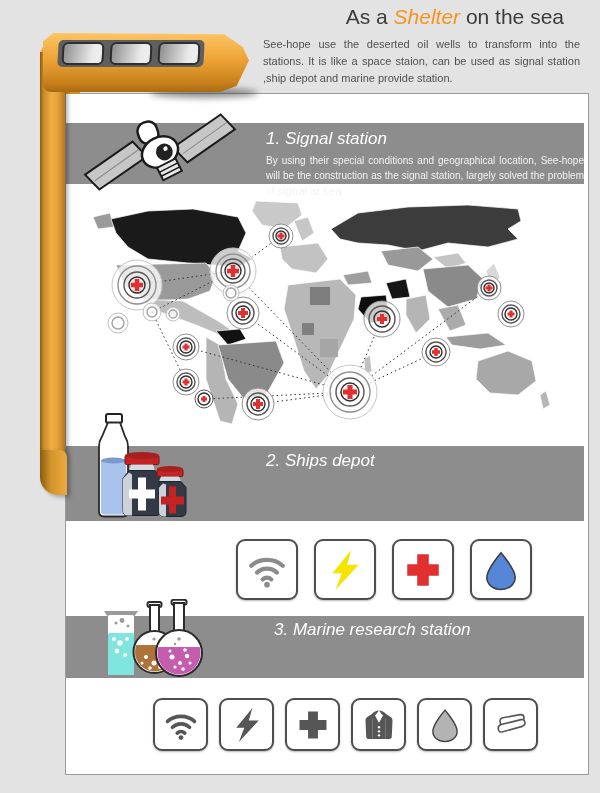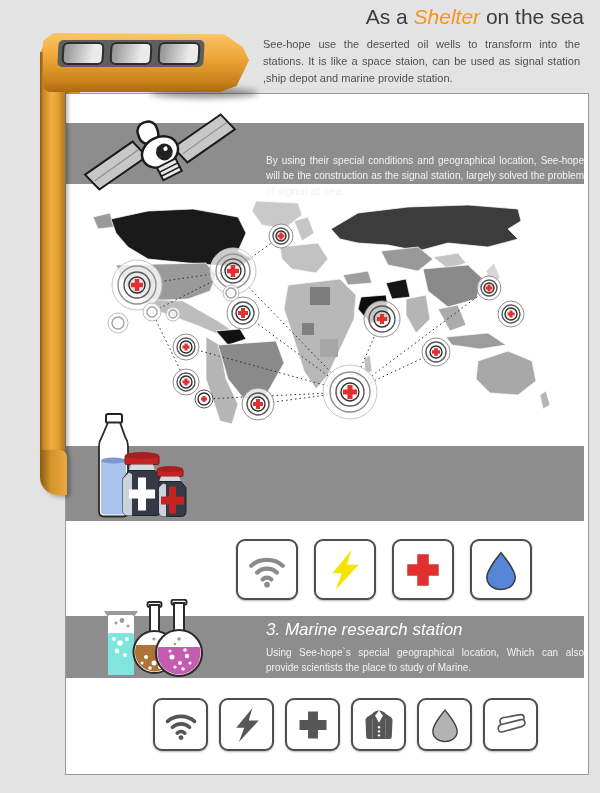--- a/index.html
+++ b/index.html
@@ -3,21 +3,21 @@
 <meta charset="utf-8">
 <style>
   html,body{margin:0;padding:0;}
   body{
     width:600px;height:793px;position:relative;overflow:hidden;
     background:#e3e3e3;
     font-family:"Liberation Sans",sans-serif;
   }
   
   .page-title{
-    position:absolute;top:5px;right:16px;
+    position:absolute;top:5px;right:36px;
     font-size:21px;color:#3c3c3c;white-space:nowrap;z-index:6;
   }
   .page-title .hl{color:#F7941E;font-style:italic;}
   .intro{
     position:absolute;left:263px;top:36px;width:317px;
     font-size:11px;line-height:1.55;color:#4f4f4f;text-align:justify;z-index:6;
   }
   
   .panel{
     position:absolute;left:65px;top:93px;width:524px;height:682px;
@@ -31,21 +31,21 @@
   .band h2{
     position:absolute;left:200px;margin:0;font-style:italic;font-weight:normal;
     font-size:17px;color:#ffffff;
   }
   .band .bodytxt{
     position:absolute;left:200px;width:318px;
     font-size:10px;line-height:1.5;color:#f2f2f2;text-align:justify;
   }
   .band-signal h2{top:6px;} .band-signal .bodytxt{top:30px;}
   .band-ships  h2{top:5px;} .band-ships  .bodytxt{top:31px;}
-  .band-marine h2{top:4px;} .band-marine .bodytxt{top:29px;}
+  .band-marine h2{top:4px;margin-left:8px;} .band-marine .bodytxt{top:29px;}
   .bodytxt .em{font-size:11.5px;}
   
   .satellite{position:absolute;left:15px;top:10px;width:158px;height:95px;z-index:3;}
   .worldmap{position:absolute;left:22px;top:105px;width:473px;height:235px;}
   .bottles{position:absolute;left:27px;top:318px;width:95px;height:107px;z-index:3;}
   .flasks{position:absolute;left:36px;top:505px;width:102px;height:79px;z-index:3;}
   
   .tile-row{position:absolute;display:flex;}
   .row-ships{left:170px;top:445px;gap:16px;}
   .row-marine{left:87px;top:604px;gap:11px;}
@@ -142,20 +142,21 @@
   <div class="rig-window"></div>
 </div>
 <div class="rig rig-foot"></div>
 
 <div class="page-title"><span>As a </span><span class="hl">Shelter</span><span> on the sea</span></div>
 <div class="intro">See-hope use the deserted oil wells to transform into the stations. It is like a space staion, can be used as signal station ,ship depot and marine provide station.</div>
 
 <div class="panel">
 
   <div class="band band-signal">
+    <h2>1. Signal station</h2>
     <div class="bodytxt"><span>By using their special conditions and geographical location, See-hope will be the construction as the signal station, largely solved the problem of </span><span class="em">signal at sea</span></div>
   </div>
 
   <svg class="satellite" viewBox="0 0 160 95">
     <g transform="rotate(-27 80 48)" stroke="#1b1b1b">
       <polygon points="2,34 60,26 66,46 8,54" fill="#c7c7c7" stroke-width="2"></polygon>
       <line x1="8" y1="44" x2="62" y2="36" stroke="#8a8a8a"></line>
       <polygon points="94,50 152,42 158,62 100,70" fill="#c7c7c7" stroke-width="2"></polygon>
       <line x1="100" y1="60" x2="154" y2="52" stroke="#8a8a8a"></line>
       <rect x="68" y="14" width="20" height="22" rx="9" fill="#fff" stroke-width="2.5" transform="rotate(8 78 25)"></rect>
@@ -306,20 +307,21 @@
           <circle cx="85" cy="115" r="4" fill="none" stroke="#a3a3a3" stroke-width="1.4"></circle>
         </g>
         <g>
           <circle cx="143" cy="94" r="8" fill="rgba(255,255,255,0.78)" stroke="#bdbdbd" stroke-width="1"></circle>
           <circle cx="143" cy="94" r="5" fill="none" stroke="#a3a3a3" stroke-width="1.4"></circle>
         </g>
       </g>
   </svg>
 
   <div class="band band-ships">
+    <h2>2. Ships depot</h2>
   </div>
 
   <svg class="bottles" viewBox="0 0 95 106">
     <g>
       <rect x="13" y="1.5" width="16" height="9" rx="2" fill="#fff" stroke="#222" stroke-width="2"></rect>
       <path d="M15,10 L27,10 L32,24 C34,27 35,30 35,34 L35,99 Q35,104 30,104 L11,104 Q6,104 6,99 L6,34 C6,30 7,27 9,24 Z" fill="#ffffff" stroke="#2a2a2a" stroke-width="1.8"></path>
       <path d="M8,48 L33,48 L33,99 Q33,102 29,102 L12,102 Q8,102 8,99 Z" fill="#a9c3ec"></path>
       <ellipse cx="20.5" cy="48" rx="12.5" ry="3" fill="#7d97cf"></ellipse>
     </g>
     <g>
@@ -360,21 +362,20 @@
       </div>
       <div class="tile tile-lg" style="color: rgb(85, 134, 216);">
         <svg viewBox="0 0 40 40">
           <use href="#def-water-drop"></use>
         </svg>
       </div>
     </div>
 
   <div class="band band-marine">
     <h2>3. Marine research station</h2>
-    <div class="bodytxt">Using See-hope`s special geographical location, Which can also provide scientists the place to study of Marine.</div>
   </div>
 
   <svg class="flasks" viewBox="0 0 102 79">
     <defs>
       <clipPath id="cutB">
           <rect x="28" y="46" width="48" height="32"></rect>
         </clipPath>
       <clipPath id="cutM">
           <rect x="52" y="48" width="50" height="32"></rect>
         </clipPath>

